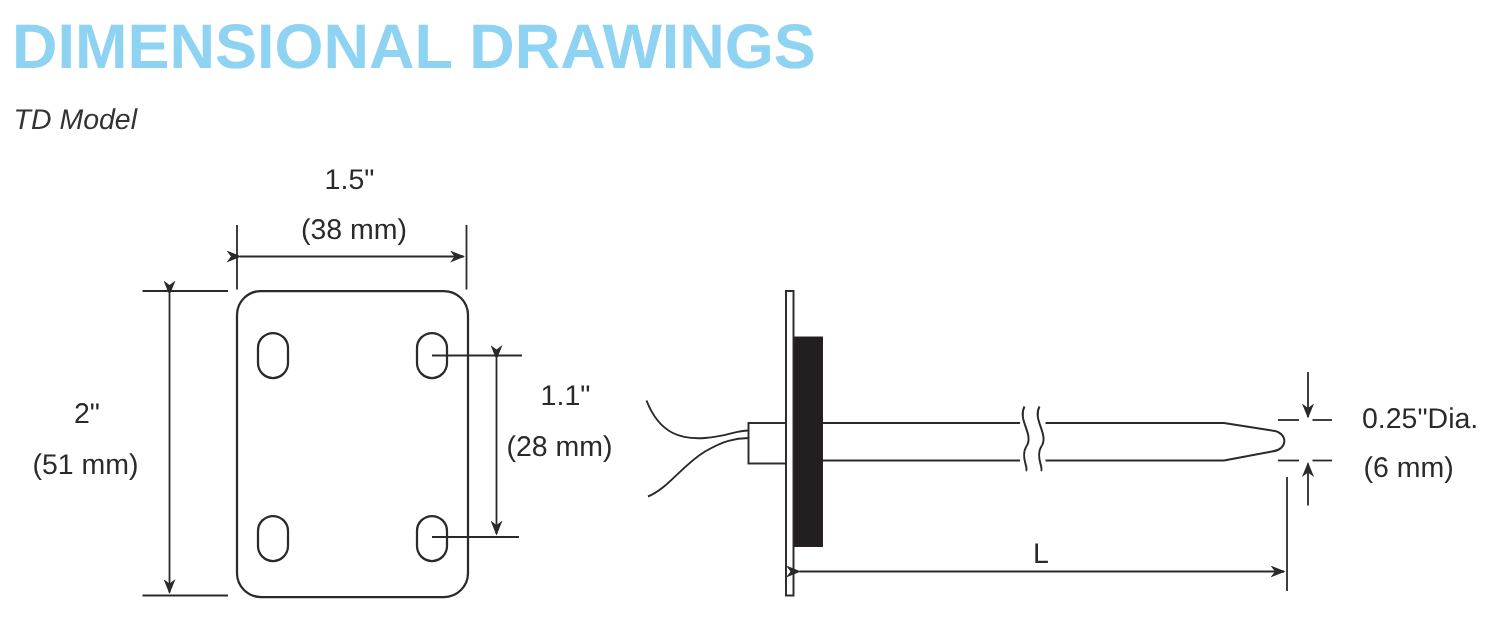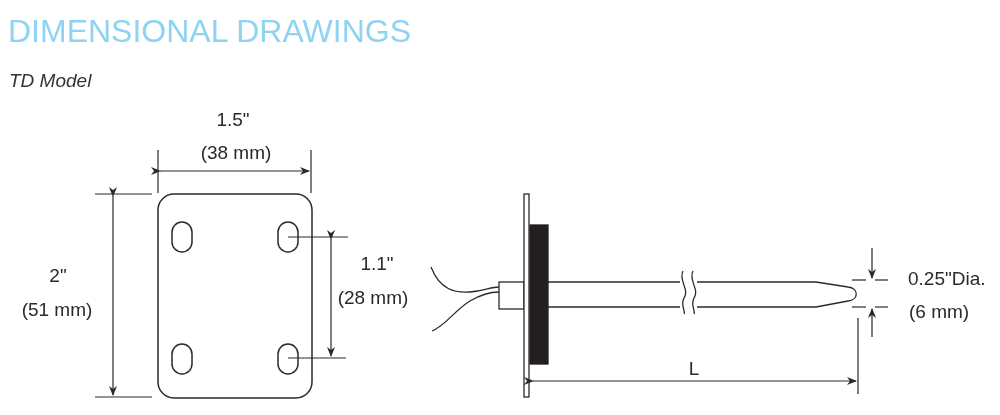--- a/index.html
+++ b/index.html
@@ -1,19 +1,19 @@
 <!DOCTYPE html>
 <html><head>
   <meta charset="utf-8">
   <style>
     html, body { margin: 0; padding: 0; background: #ffffff; }
     body { width: 1000px; height: 415px; position: relative; overflow: hidden; }
     .title {
       position: absolute; left: 8px; top: 6px;
-      font-family: "Liberation Sans", sans-serif; font-size: 32px; font-weight: normal;
+      font-family: "Liberation Sans", sans-serif; font-size: 42px; font-weight: bold;
       color: #8fd3f2; letter-spacing: 0px; line-height: 50px; white-space: nowrap;
     }
     .subtitle {
       position: absolute; left: 9px; top: 70px;
       font-family: "Liberation Sans", sans-serif; font-style: italic; font-size: 19px;
       color: #333333; white-space: nowrap; text-align: center;
     }
     svg.drawing { position: absolute; left: 0; top: 0; }
     .dimtext { font-family: "Liberation Sans", sans-serif; font-size: 19px; fill: #2a2a2a; }
   </style>

